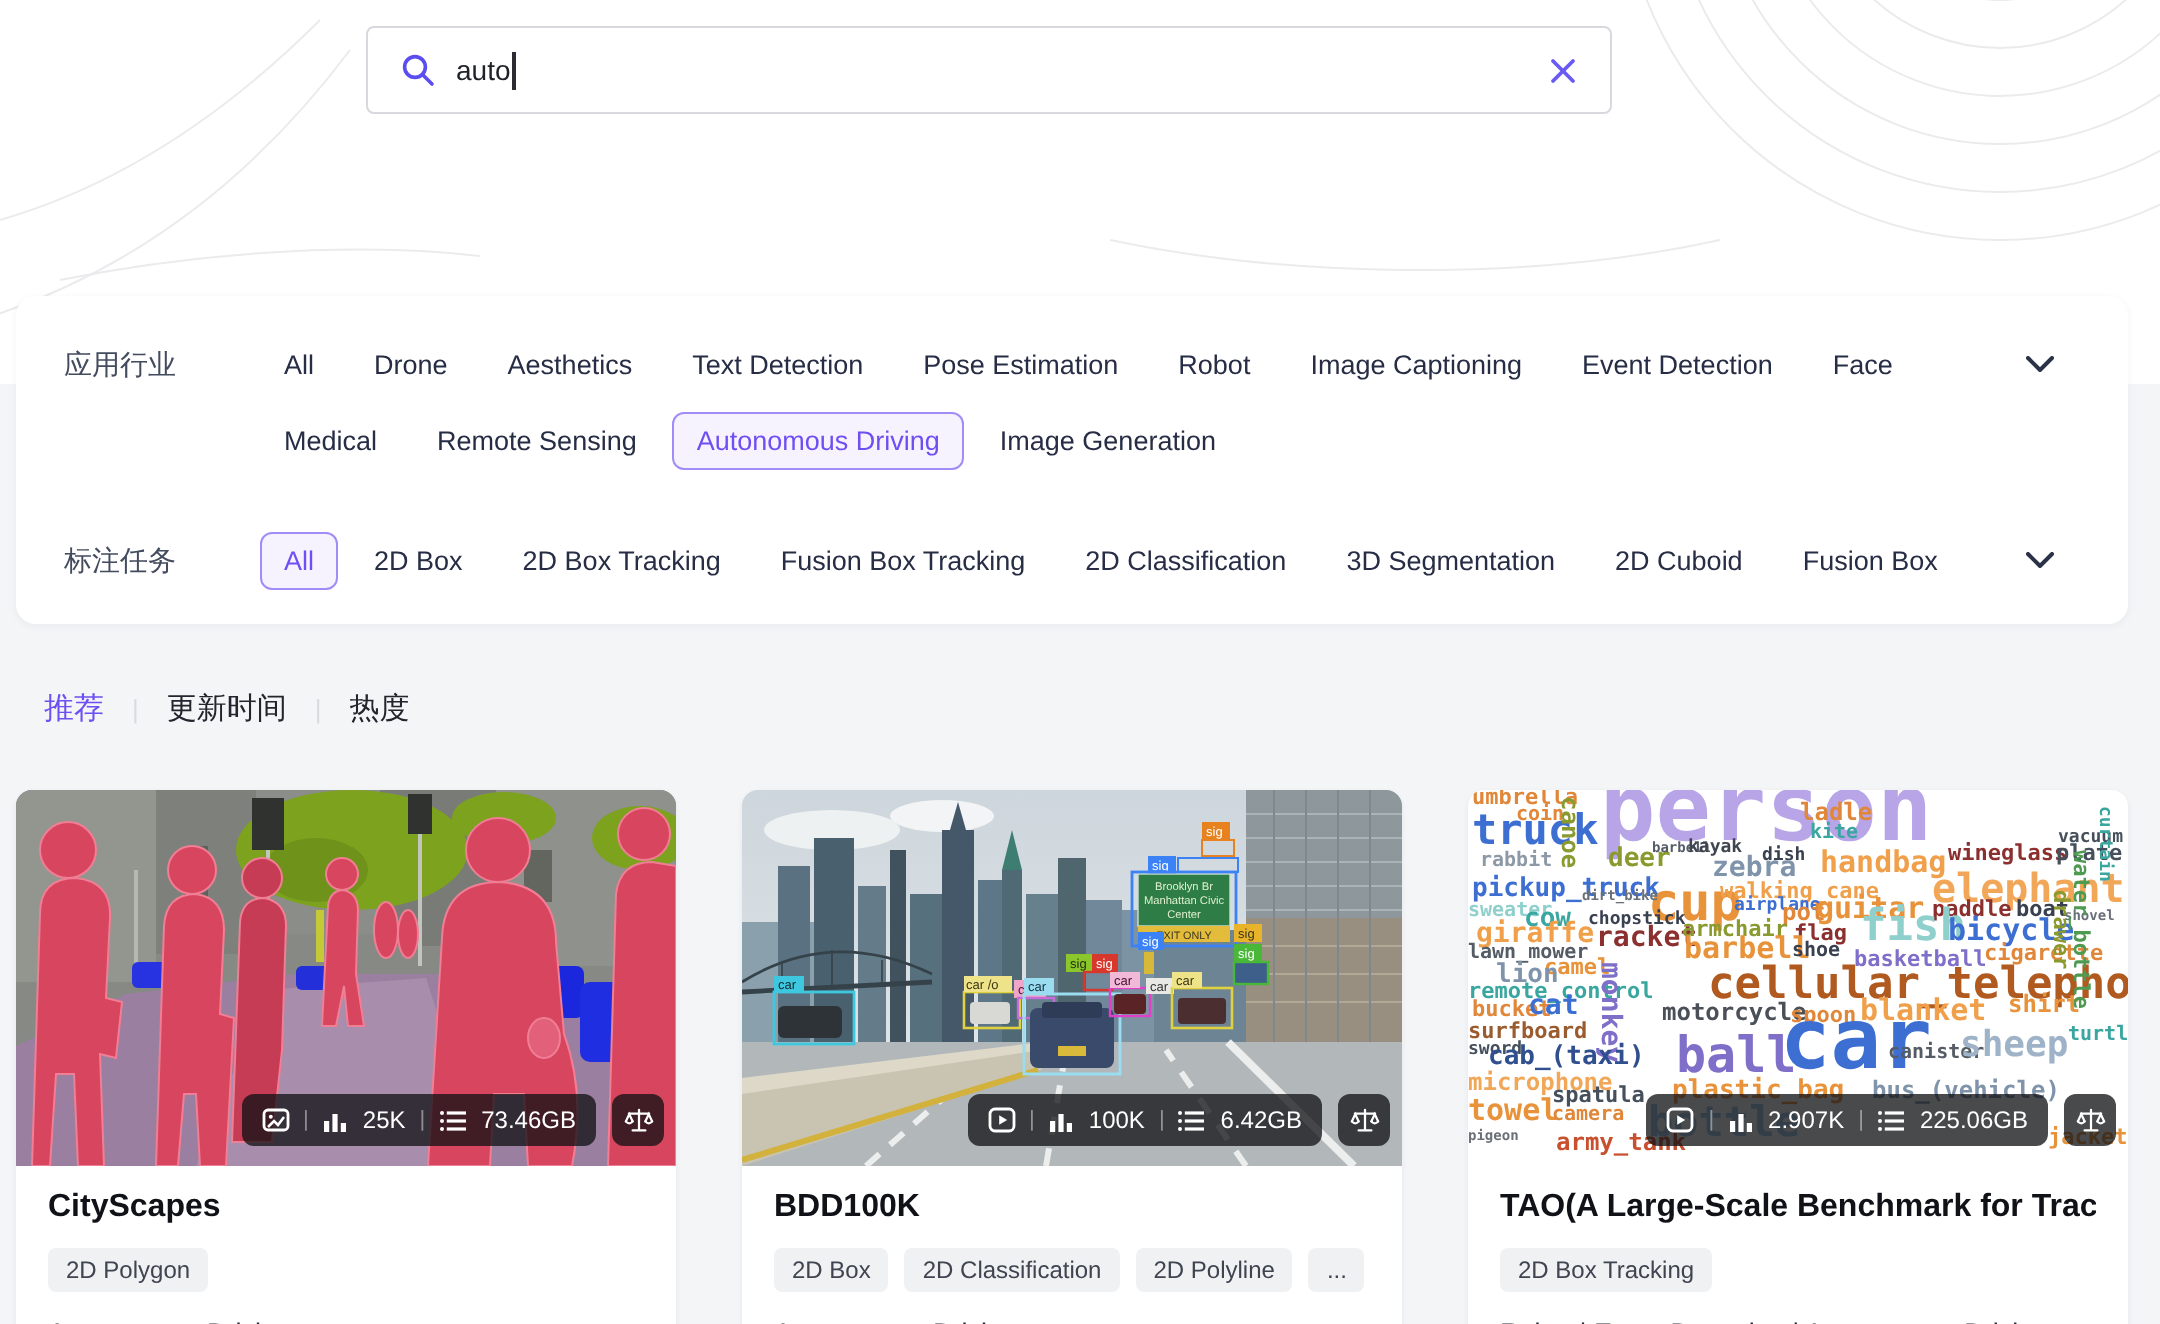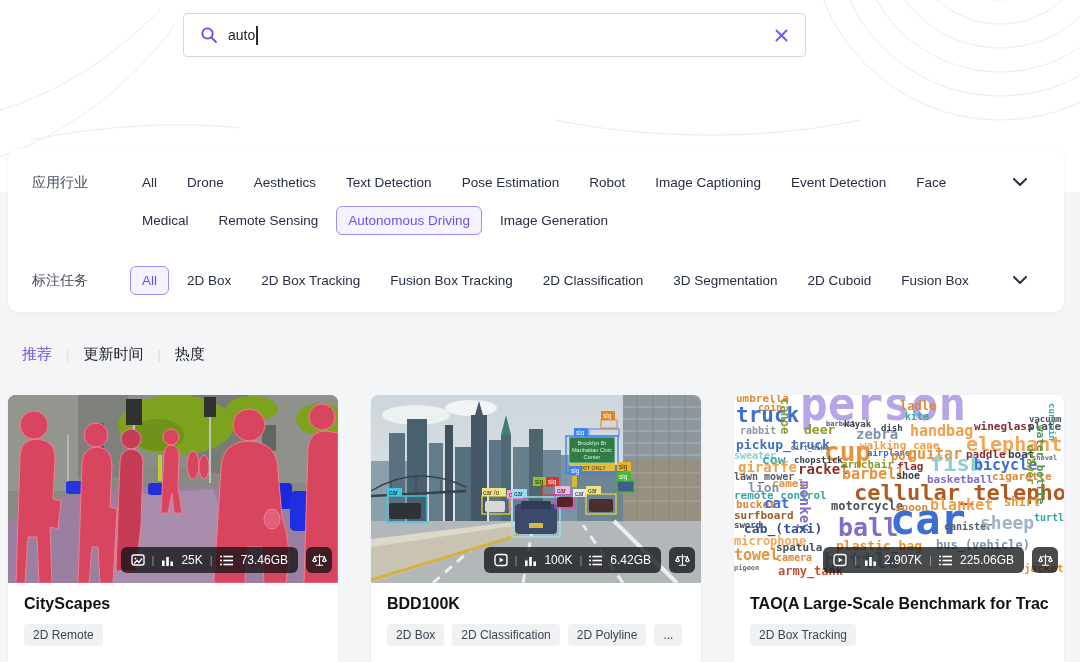--- a/index.html
+++ b/index.html
@@ -237,21 +237,21 @@
               <path d="M11.4,8.2 L13.2,4.4 L15,8.2"></path>
             <path d="M1,8.2 Q2.8,10.4 4.6,8.2"></path>
               <path d="M11.4,8.2 Q13.2,10.4 15,8.2"></path>
           </g>
         </svg>
       </div>
     </div>
     <div class="card-info">
       <div class="card-title">CityScapes</div>
       <div class="tag-row" id="tags-0">
-          <span class="tag">2D Remote</span>
+          <span class="tag">2D Polygon</span>
         </div>
       <div class="card-cats">Autonomous Driving</div>
     </div>
   </div>
 
   <div class="card">
     <div class="thumb">
       <svg width="330" height="188" viewBox="0 0 330 188">
         <defs>
           <linearGradient id="sky" x1="0" y1="0" x2="0" y2="1">

